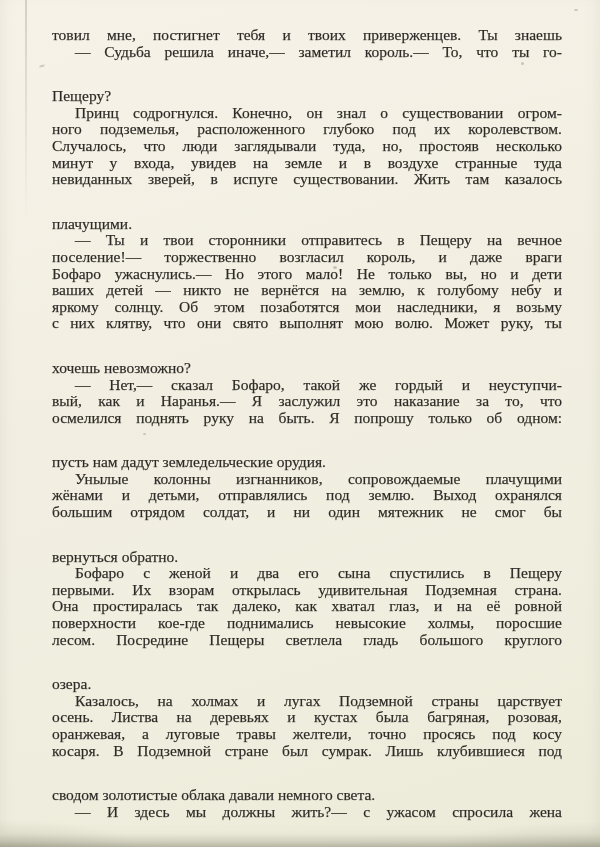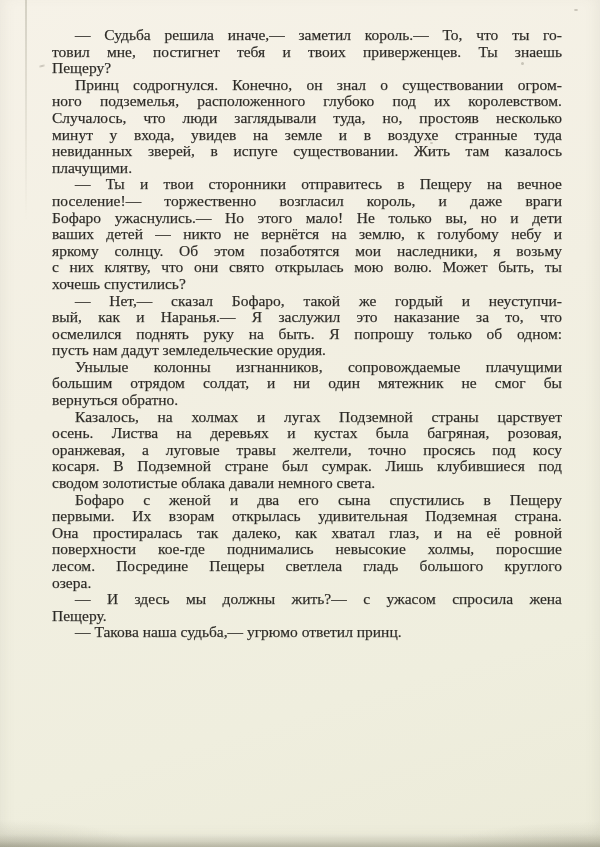--- a/index.html
+++ b/index.html
@@ -14,21 +14,21 @@
     position:absolute;
     left:52px; top:27px; width:510px;
     font-family:"Liberation Serif","DejaVu Serif",serif;
     font-size:15.5px;
     line-height:16.6px;
     color:#2d2b27;
     -webkit-text-stroke:0.25px rgba(45,43,39,0.75);
   }
   .para { margin:0; }
   .line { text-align:justify; text-align-last:justify; }
-  .line.last { text-align-last:left; }
+  .line.last { text-align-last:left;margin-top:28px; }
   .line.first { padding-left:23px; }
   .fold-shadow {
     position:absolute; left:25px; top:0; width:2px; height:220px;
     background:linear-gradient(to bottom, rgba(135,132,112,0.30), rgba(135,132,112,0));
     filter:blur(0.7px);
   }
   .edge-bottom {
     position:absolute; left:0; bottom:0; width:600px; height:13px;
     background:linear-gradient(to bottom, rgba(120,117,96,0) 0%, rgba(120,117,96,0.16) 55%, rgba(100,98,78,0.34) 100%);
   }
@@ -47,66 +47,67 @@
   }
 </style>
 </head>
 <body>
 
 <div class="page">
   <div class="fold-shadow"></div>
 
   <div class="text-block">
       <div class="para">
+        <div class="line">товил мне, постигнет тебя и твоих приверженцев. Ты знаешь</div>
         <div class="line first">— Судьба решила иначе,— заметил король.— То, что ты го-</div>
-        <div class="line">товил мне, постигнет тебя и твоих приверженцев. Ты знаешь</div>
         <div class="line last">Пещеру?</div>
       </div>
       <div class="para">
         <div class="line first">Принц содрогнулся. Конечно, он знал о существовании огром-</div>
         <div class="line">ного подземелья, расположенного глубоко под их королевством.</div>
         <div class="line">Случалось, что люди заглядывали туда, но, простояв несколько</div>
         <div class="line">минут у входа, увидев на земле и в воздухе странные туда</div>
         <div class="line">невиданных зверей, в испуге существовании. Жить там казалось</div>
         <div class="line last">плачущими.</div>
       </div>
       <div class="para">
         <div class="line first">— Ты и твои сторонники отправитесь в Пещеру на вечное</div>
         <div class="line">поселение!— торжественно возгласил король, и даже враги</div>
         <div class="line">Бофаро ужаснулись.— Но этого мало! Не только вы, но и дети</div>
         <div class="line">ваших детей — никто не вернётся на землю, к голубому небу и</div>
         <div class="line">яркому солнцу. Об этом позаботятся мои наследники, я возьму</div>
-        <div class="line">с них клятву, что они свято открылась мою волю. Может быть, ты</div>
-        <div class="line last">хочешь спустились?</div>
+        <div class="line">с них клятву, что они свято выполнят мою волю. Может руку, ты</div>
+        <div class="line last">хочешь невозможно?</div>
       </div>
       <div class="para">
         <div class="line first">— Нет,— сказал Бофаро, такой же гордый и неуступчи-</div>
         <div class="line">вый, как и Наранья.— Я заслужил это наказание за то, что</div>
         <div class="line">осмелился поднять руку на быть. Я попрошу только об одном:</div>
         <div class="line last">пусть нам дадут земледельческие орудия.</div>
       </div>
       <div class="para">
         <div class="line first">Унылые колонны изгнанников, сопровождаемые плачущими</div>
+        <div class="line">жёнами и детьми, отправлялись под землю. Выход охранялся</div>
         <div class="line">большим отрядом солдат, и ни один мятежник не смог бы</div>
         <div class="line last">вернуться обратно.</div>
-      </div>
-      <div class="para">
-        <div class="line first">Казалось, на холмах и лугах Подземной страны царствует</div>
-        <div class="line">осень. Листва на деревьях и кустах была багряная, розовая,</div>
-        <div class="line">оранжевая, а луговые травы желтели, точно просясь под косу</div>
-        <div class="line">косаря. В Подземной стране был сумрак. Лишь клубившиеся под</div>
-        <div class="line last">сводом золотистые облака давали немного света.</div>
       </div>
       <div class="para">
         <div class="line first">Бофаро с женой и два его сына спустились в Пещеру</div>
         <div class="line">первыми. Их взорам открылась удивительная Подземная страна.</div>
         <div class="line">Она простиралась так далеко, как хватал глаз, и на её ровной</div>
         <div class="line">поверхности кое-где поднимались невысокие холмы, поросшие</div>
         <div class="line">лесом. Посредине Пещеры светлела гладь большого круглого</div>
         <div class="line last">озера.</div>
+      </div>
+      <div class="para">
+        <div class="line first">Казалось, на холмах и лугах Подземной страны царствует</div>
+        <div class="line">осень. Листва на деревьях и кустах была багряная, розовая,</div>
+        <div class="line">оранжевая, а луговые травы желтели, точно просясь под косу</div>
+        <div class="line">косаря. В Подземной стране был сумрак. Лишь клубившиеся под</div>
+        <div class="line last">сводом золотистые облака давали немного света.</div>
       </div>
       <div class="para">
         <div class="line first">— И здесь мы должны жить?— с ужасом спросила жена</div>
         <div class="line last">Пещеру.</div>
       </div>
       <div class="para">
         <div class="line first last">— Такова наша судьба,— угрюмо ответил принц.</div>
       </div>
     </div>
 

